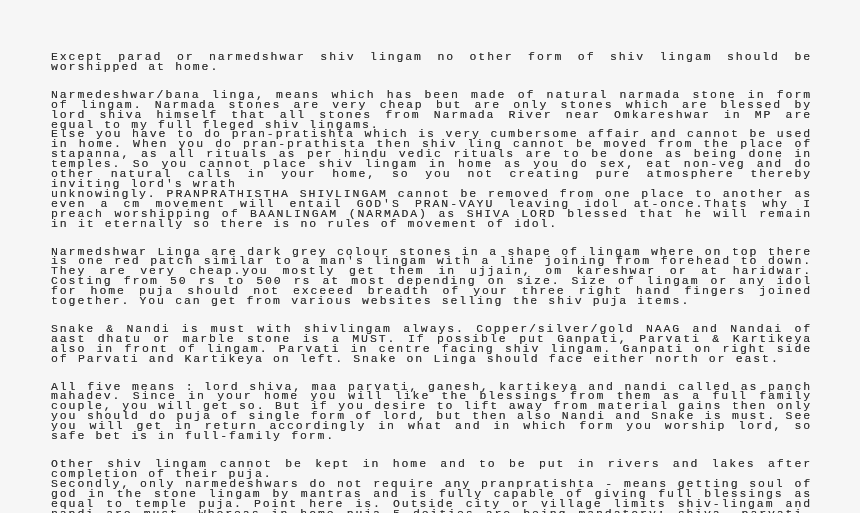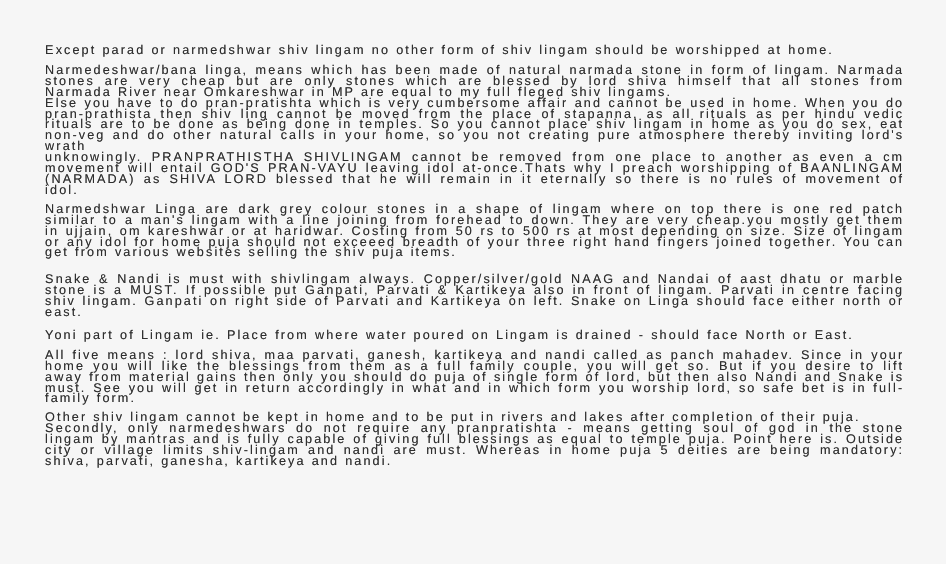--- a/index.html
+++ b/index.html
@@ -9,44 +9,44 @@
     overflow: hidden;
     font-family: "Liberation Sans", sans-serif;
   }
   .page {
     box-sizing: border-box;
     width: 860px; height: 513px;
     background: #f6f6f6;
     padding: 34px 30px 0 33px;
   }
   .doc p {
-    margin: 8px;
+    margin: 18px;
     font-size: 11.5px;
     line-height: 9.9px;
     letter-spacing: 1.9px;
     word-spacing: 0.5px;
     color: #2e2e2e;
     text-align: justify;
     white-space: pre-line;
     text-shadow: 0 0 0.6px rgba(46,46,46,0.55);
+    font-family: Liberation Mono, monospace;
   }
   .mt-a { margin-top: 7px !important; }
   .mt-b { margin-top: 5px !important; }
   .mt-c { margin-top: 14px !important; }
   .mt-d { margin-top: 11px !important; }
 </style>
 </head>
 <body>
 
 <div class="page">
   <div class="doc">
     <p>Except parad or narmedshwar shiv lingam no other form of shiv lingam should be worshipped at home.</p>
     <p class="mt-a">Narmedeshwar/bana linga, means which has been made of natural narmada stone in form of lingam. Narmada stones are very cheap but are only stones which are blessed by lord shiva himself that all stones from Narmada River near Omkareshwar in MP are equal to my full fleged shiv lingams.
 Else you have to do pran-pratishta which is very cumbersome affair and cannot be used in home. When you do pran-prathista then shiv ling cannot be moved from the place of stapanna, as all rituals as per hindu vedic rituals are to be done as being done in temples. So you cannot place shiv lingam in home as you do sex, eat non-veg and do other natural calls in your home, so you not creating pure atmosphere thereby inviting lord's wrath
 unknowingly. PRANPRATHISTHA SHIVLINGAM cannot be removed from one place to another as even a cm movement will entail GOD'S PRAN-VAYU leaving idol at-once.Thats why I preach worshipping of BAANLINGAM (NARMADA) as SHIVA LORD blessed that he will remain in it eternally so there is no rules of movement of idol.</p>
     <p class="mt-b">Narmedshwar Linga are dark grey colour stones in a shape of lingam where on top there is one red patch similar to a man's lingam with a line joining from forehead to down. They are very cheap.you mostly get them in ujjain, om kareshwar or at haridwar. Costing from 50 rs to 500 rs at most depending on size. Size of lingam or any idol for home puja should not exceeed breadth of your three right hand fingers joined together. You can get from various websites selling the shiv puja items.</p>
     <p class="mt-c">Snake &amp; Nandi is must with shivlingam always. Copper/silver/gold NAAG and Nandai of aast dhatu or marble stone is a MUST. If possible put Ganpati, Parvati &amp; Kartikeya also in front of lingam. Parvati in centre facing shiv lingam. Ganpati on right side of Parvati and Kartikeya on left. Snake on Linga should face either north or east.</p>
-    <p class="mt-d">Yoni part of Lingam ie. Place from where water poured on Lingam is drained - should face North or East.</p>
     <p class="mt-a">All five means : lord shiva, maa parvati, ganesh, kartikeya and nandi called as panch mahadev. Since in your home you will like the blessings from them as a full family couple, you will get so. But if you desire to lift away from material gains then only you should do puja of single form of lord, but then also Nandi and Snake is must. See you will get in return accordingly in what and in which form you worship lord, so safe bet is in full-family form.</p>
     <p class="mt-b">Other shiv lingam cannot be kept in home and to be put in rivers and lakes after completion of their puja.
 Secondly, only narmedeshwars do not require any pranpratishta - means getting soul of god in the stone lingam by mantras and is fully capable of giving full blessings as equal to temple puja. Point here is. Outside city or village limits shiv-lingam and nandi are must. Whereas in home puja 5 deities are being mandatory: shiva, parvati, ganesha, kartikeya and nandi.</p>
   </div>
 </div>
 
 </body></html>

